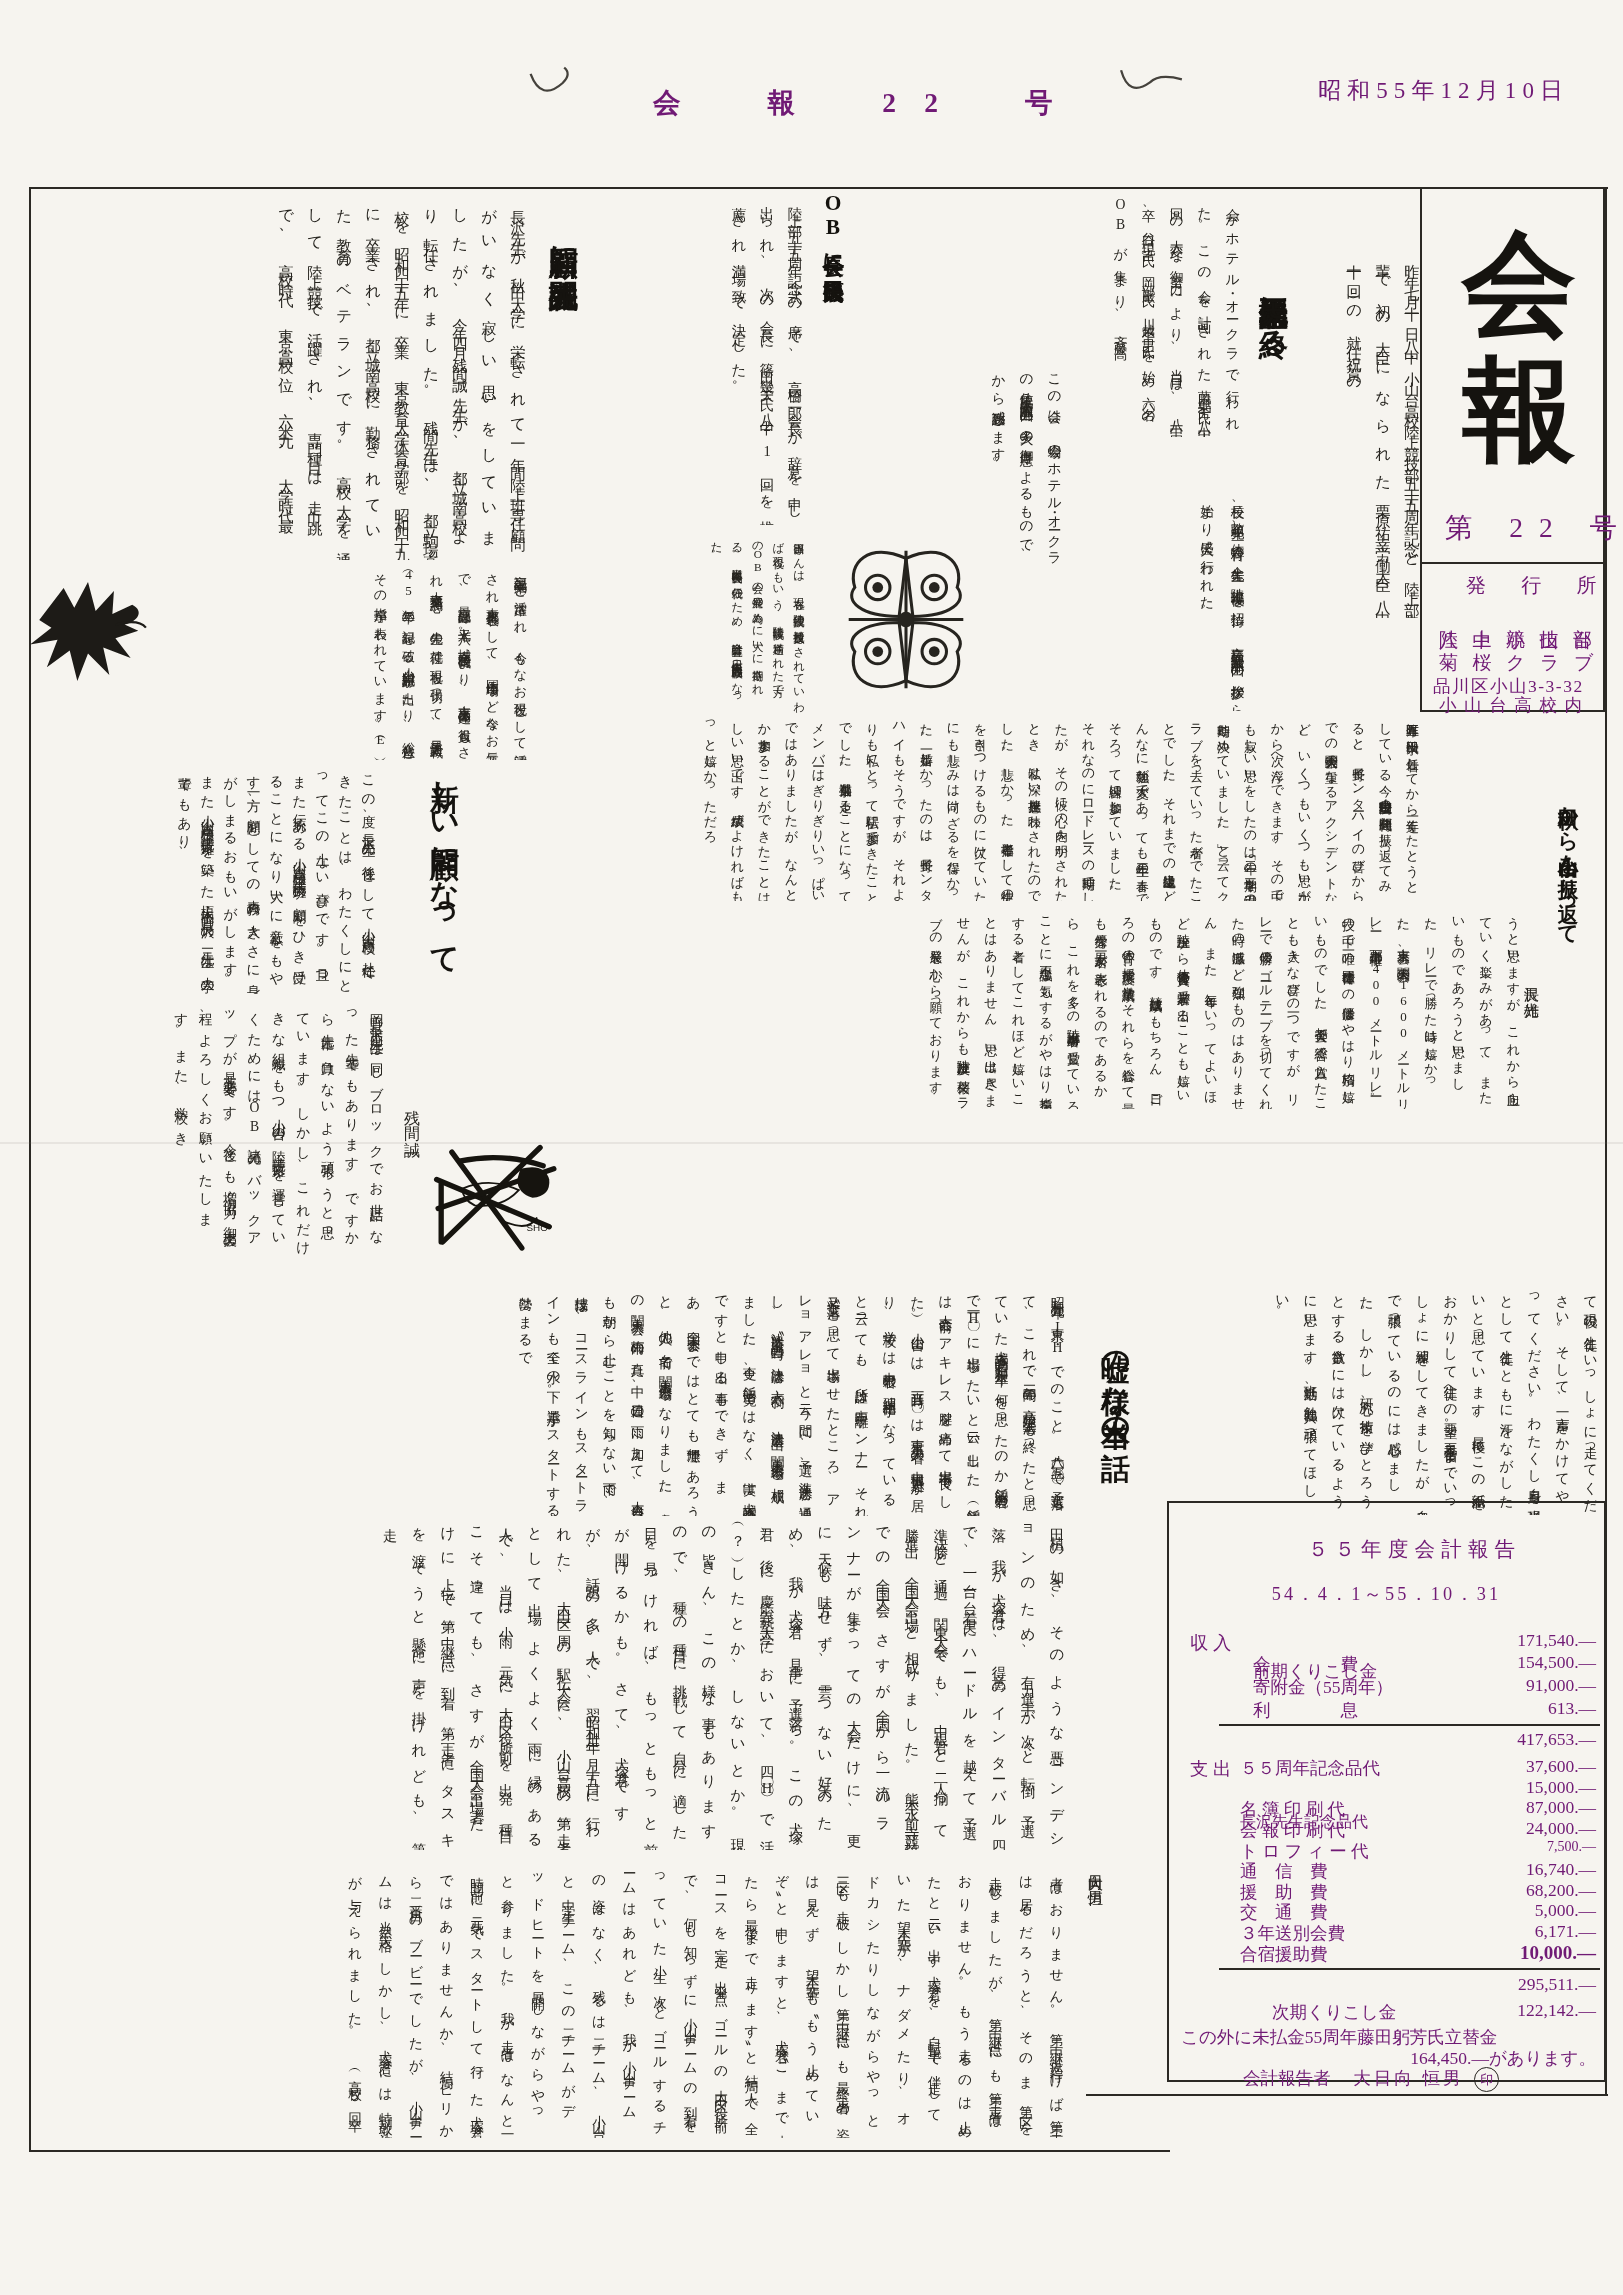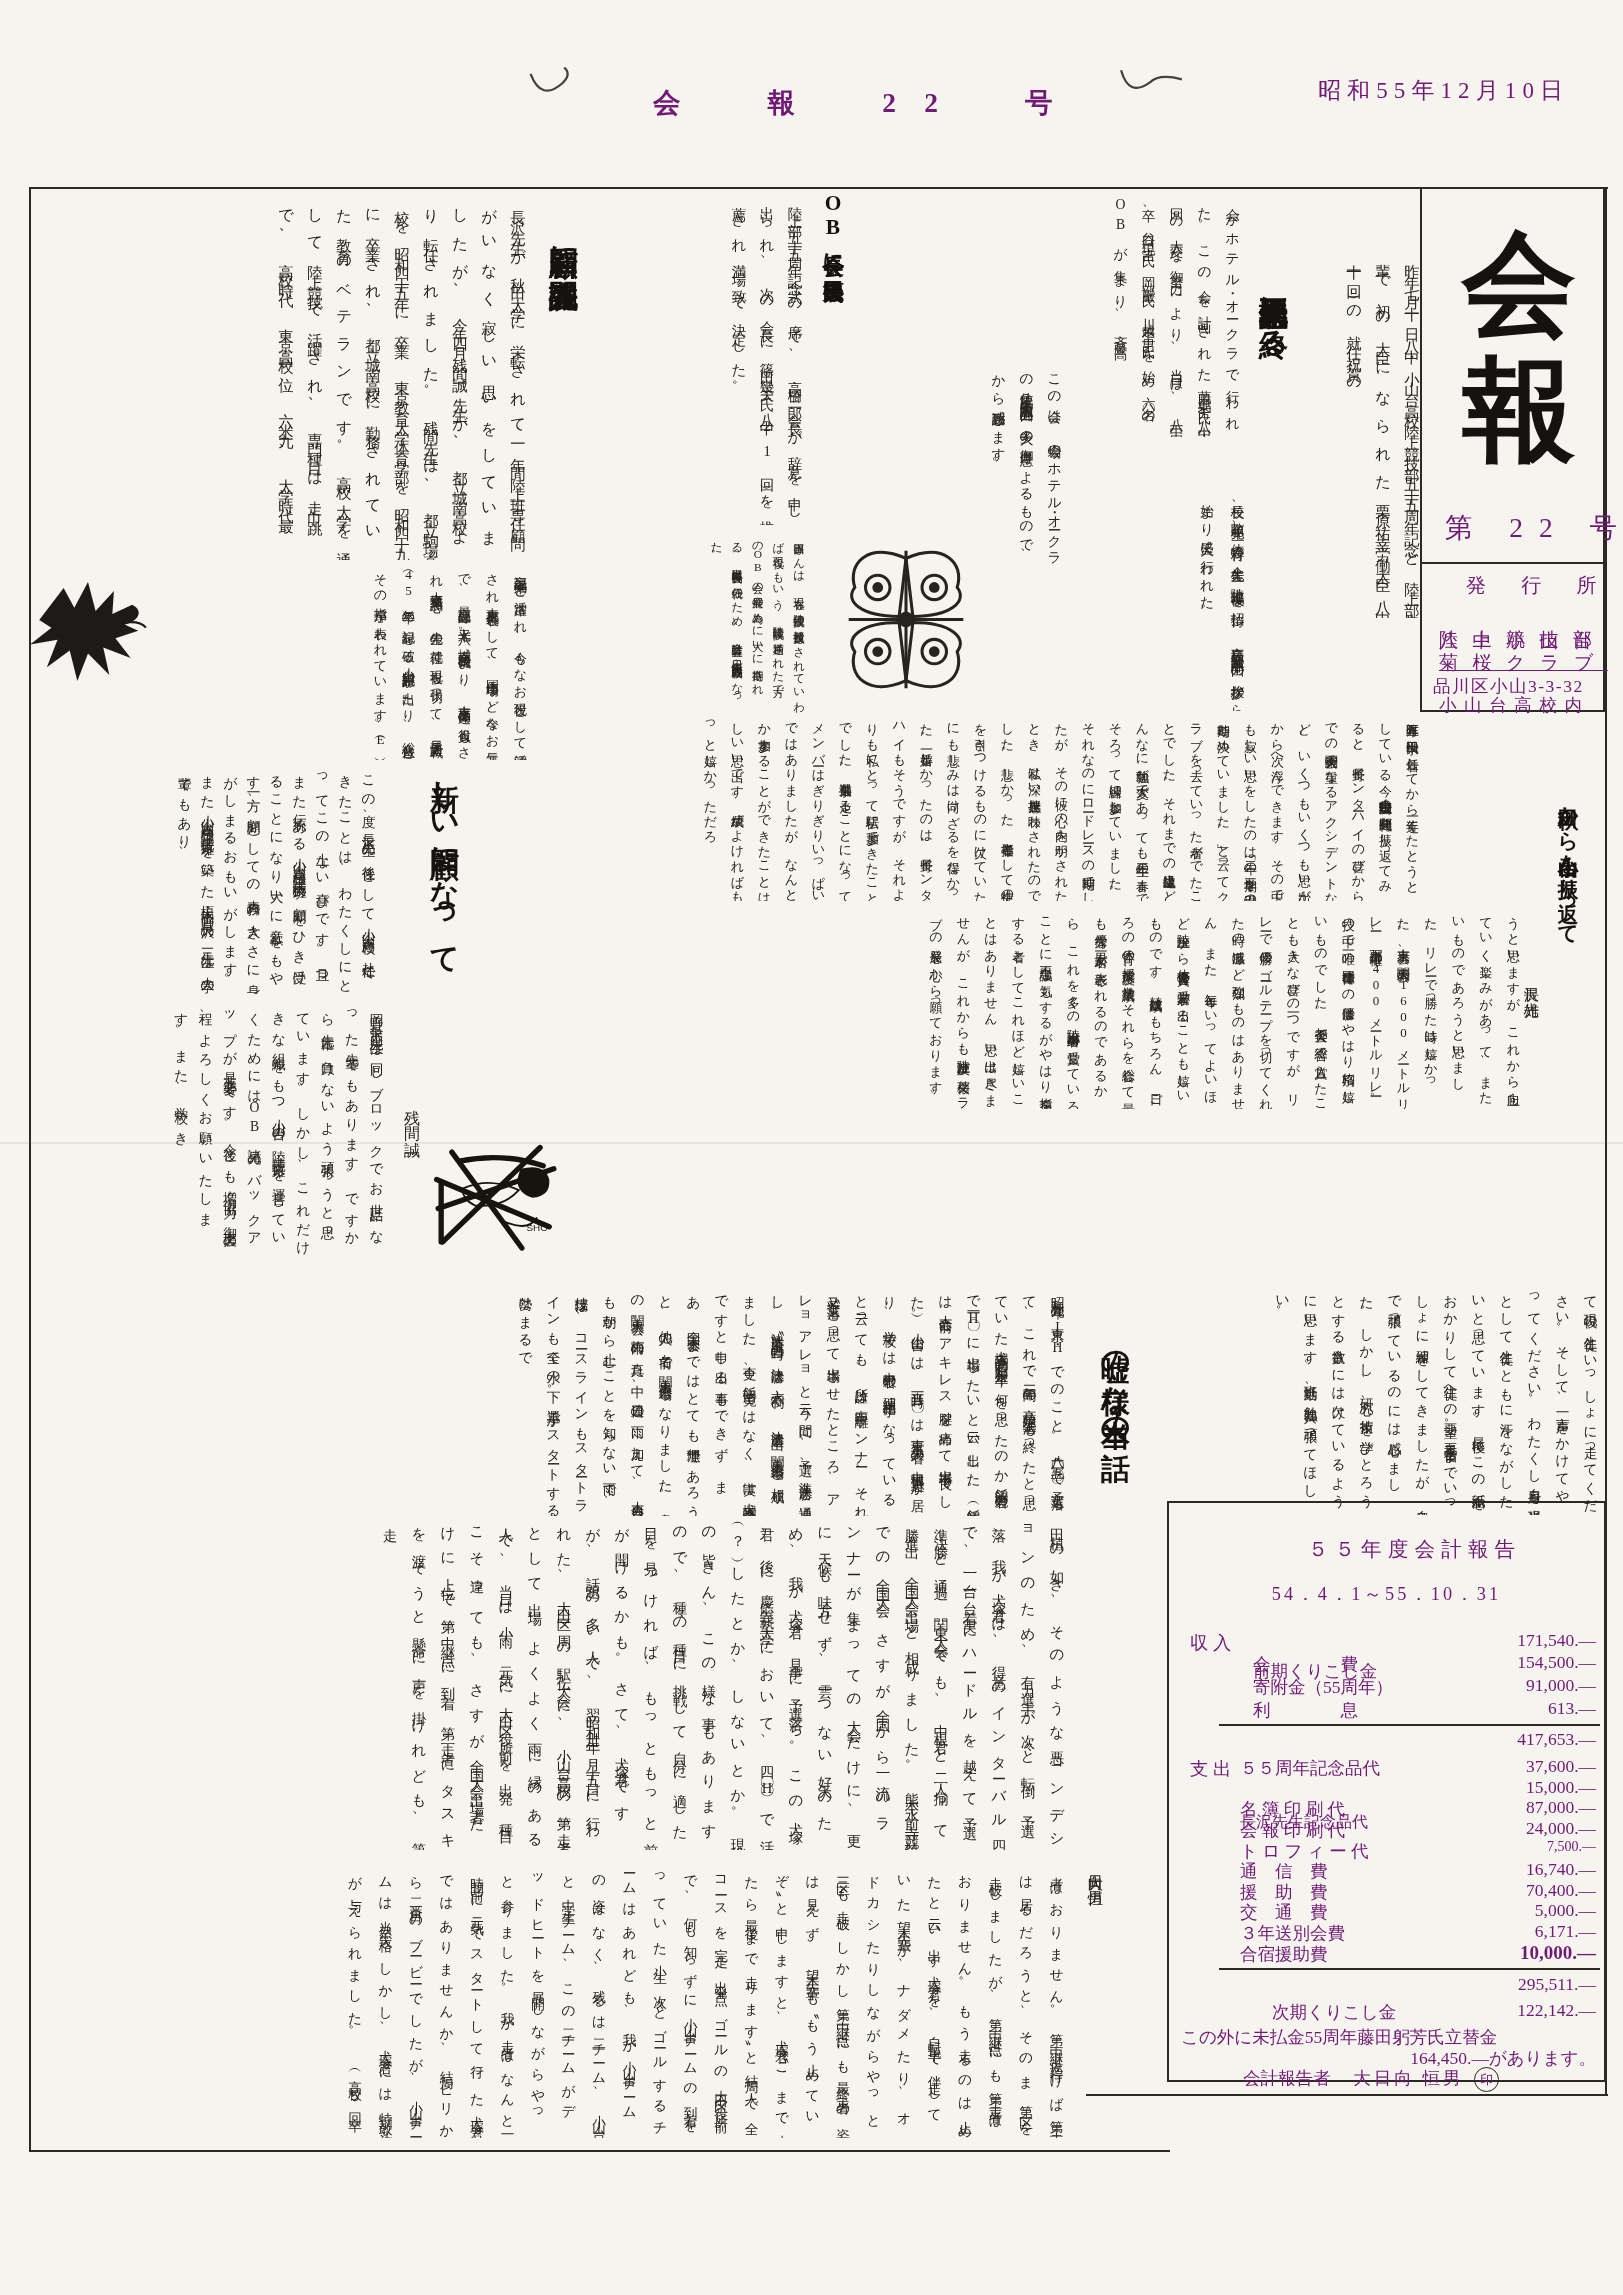--- a/index.html
+++ b/index.html
@@ -50,21 +50,21 @@
 </svg>
 
 <div class="abs" style="left:1420px;top:187px;width:185px;height:525px;border:2.3px solid #2b2924;box-sizing:border-box;background:#f6f4ef;"></div>
 <div class="htext" style="left:1462px;top:208px;font-size:114px;font-weight:bold;color:#15130f;">会</div>
 <div class="htext" style="left:1462px;top:334px;font-size:114px;font-weight:bold;color:#15130f;">報</div>
 <div class="htext" style="left:1445px;top:510px;font-size:27.5px;letter-spacing:4.6px;">第　2 2　号</div>
 <div class="rule" style="left:1420px;top:562px;width:185px;height:2.3px;"></div>
 <div class="htext" style="left:1466px;top:572px;font-size:20px;letter-spacing:7.6px;">発　行　所</div>
 <div class="htext" style="left:1439px;top:604px;width:153px;font-size:19px;letter-spacing:14.5px;margin-top:24px;">八中小山台</div>
 <div class="htext" style="left:1439px;top:627px;width:153px;font-size:19px;letter-spacing:14.5px;">陸上競技部</div>
-<div class="htext" style="left:1439px;top:650px;width:153px;font-size:19px;letter-spacing:14.5px;text-decoration:underline;">菊桜クラブ</div>
+<div class="htext" style="left:1439px;top:650px;width:153px;font-size:19px;letter-spacing:14.5px;">菊桜クラブ</div>
 <div class="htext" style="left:1433px;top:674px;font-size:17.5px;letter-spacing:1.5px;">品川区小山3-3-32</div>
 <div class="htext" style="left:1439px;top:693px;font-size:17.5px;letter-spacing:7.6px;">小山台高校内</div>
 
 <div class="vtext headline" style="left:1252px;top:276px;width:44px;height:359px;font-size:29px;line-height:44px;">五十五周年記念盛大に終る</div>
 <div class="vtext" style="left:1297px;top:252px;width:130px;height:366px;font-size:15.3px;letter-spacing:10.7px;line-height:29px;">昨年七月十一日八中・小山台高校陸上競技部五十五周年記念と陸上部先輩で初の大臣になられた栗原祐幸労働大臣（八中十一回）の就任祝賀の</div>
 <div class="vtext" style="left:861px;top:197px;width:385px;height:240px;font-size:13.7px;letter-spacing:5.3px;line-height:28px;">会がホテル・オークラで行われた。この会を計画された藤田躬芳氏（八中十七回）の大変な御努力により、当日は、八中一回卒、谷口現吉氏、岡部巌氏、川越不二男氏を始め六〇名のOBが集まり、斉藤高</div>
 <div class="vtext" style="left:1099px;top:494px;width:153px;height:217px;font-size:13.7px;letter-spacing:1.5px;line-height:30.5px;">校長、教頭先生、体育科の全先生と陸上部現役を招待し、高橋三郎会長（八中十二回）の挨拶から始まり盛大に行われた。</div>
 <div class="vtext" style="left:932px;top:365px;width:136px;height:202px;font-size:13.7px;letter-spacing:1.5px;line-height:28px;">この会は、会場のホテル・オークラ常務の佐脇大三氏（陸上八中五回）の多大の御厚意によるもので、心から感謝致します。</div>
 
 <div class="vtext headline" style="left:811px;top:191px;width:43px;height:244px;font-size:21.4px;line-height:43px;">OB会会長に篠田幾夫氏</div>
@@ -159,21 +159,21 @@
 <div class="htext amount" style="left:1373px;top:1777px;width:223px;font-size:17.5px;">15,000.—</div>
 <div class="htext" style="left:1240px;top:1797px;font-size:17.5px;">名 簿 印 刷 代</div>
 <div class="htext amount" style="left:1373px;top:1797px;width:223px;font-size:17.5px;">87,000.—</div>
 <div class="htext" style="left:1240px;top:1818px;font-size:17.5px;">会 報 印 刷 代</div>
 <div class="htext amount" style="left:1373px;top:1818px;width:223px;font-size:17.5px;">24,000.—</div>
 <div class="htext" style="left:1240px;top:1839px;font-size:17.5px;">ト ロ フ ィ ー 代</div>
 <div class="htext amount" style="left:1373px;top:1839px;width:223px;font-size:14px;">7,500.—</div>
 <div class="htext" style="left:1240px;top:1859px;font-size:17.5px;">通　信　費</div>
 <div class="htext amount" style="left:1373px;top:1859px;width:223px;font-size:17.5px;">16,740.—</div>
 <div class="htext" style="left:1240px;top:1880px;font-size:17.5px;">援　助　費</div>
-<div class="htext amount" style="left:1373px;top:1880px;width:223px;font-size:17.5px;">70,400.—</div>
+<div class="htext amount" style="left:1373px;top:1880px;width:223px;font-size:17.5px;">68,200.—</div>
 <div class="htext" style="left:1240px;top:1900px;font-size:17.5px;">交　通　費</div>
 <div class="htext amount" style="left:1373px;top:1900px;width:223px;font-size:17.5px;">5,000.—</div>
 <div class="htext" style="left:1240px;top:1921px;font-size:17.5px;">３年送別会費</div>
 <div class="htext amount" style="left:1373px;top:1921px;width:223px;font-size:17.5px;">6,171.—</div>
 <div class="htext" style="left:1240px;top:1942px;font-size:17.5px;">合宿援助費</div>
 <div class="htext amount" style="left:1373px;top:1942px;width:223px;font-size:19px;font-weight:bold;">10,000.—</div>
 <div class="rule" style="left:1219px;top:1968px;width:381px;height:2.3px;"></div>
 <div class="htext amount" style="left:1373px;top:1974px;width:223px;font-size:17.5px;">295,511.—</div>
 
 <div class="htext" style="left:1272px;top:2000px;font-size:17.5px;">次期くりこし金</div>

